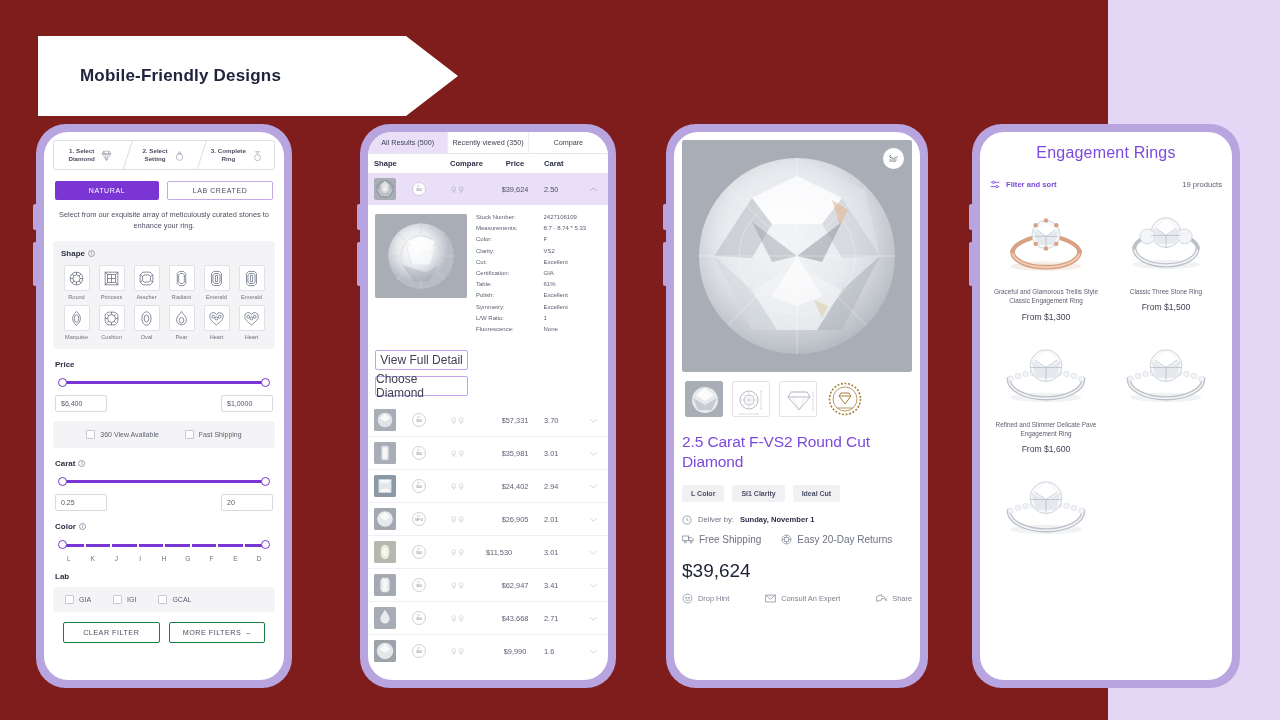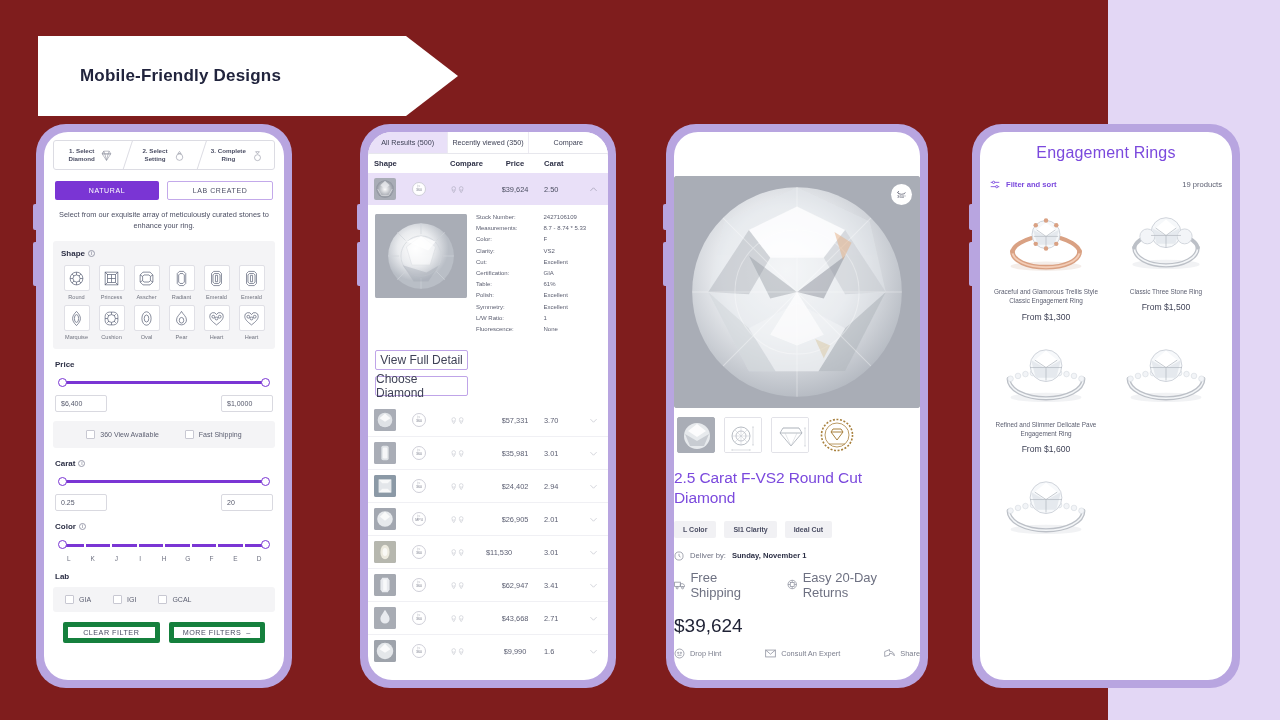--- a/index.html
+++ b/index.html
@@ -117,21 +117,21 @@
   .chk .box { width: 9px; height: 9px; border: 1px solid #c8c8d2; background: #fff; border-radius: 1px; }
 
   .color-scale { display: flex; justify-content: space-between; margin: 5px 2px 0; }
   .color-scale span { font-size: 6.5px; color: #6d7080; width: 11.1%; text-align: center; }
   .seg-track { position: relative; height: 10px; margin: 9px 4px 0; display: flex; align-items: center; gap: 2px; }
   .seg-track .sgm { flex: 1; height: 3px; background: #7a35d4; }
 
   .lab-row { display: flex; gap: 22px; padding-left: 4px; }
   .btnrow { display: flex; gap: 9px; margin: 10px 10px 0; }
   .obtn {
-    flex: 1; height: 21px; border: 5px solid #15803d; background: #fff;
+    flex: 1; height: 21px; border: 1px solid #15803d; background: #fff;
     display: flex; align-items: center; justify-content: center; gap: 5px;
     font-size: 7.2px; letter-spacing: .5px; color: #4a4d63; border-radius: 2px;
   }
 
   
   .p2 { font-size: 8px; color: #45485c; height: 100%; display: flex; flex-direction: column; }
   .tabs { display: flex; height: 22px; border-bottom: 1px solid #e7e7ed; }
   .tab {
     flex: 1; display: flex; align-items: center; justify-content: center;
     font-size: 7.2px; color: #3f4256; background: #fff;
@@ -164,38 +164,38 @@
   .spec .k { width: 54%; }
   .spec .v { flex: 1; }
   .det-btns { padding: 3px 7px 8px; width: 107px; }
   .det-btn {
     height: 20px; border: 1px solid #bfa4e8; background: #fff; border-radius: 2px;
     display: flex; align-items: center; justify-content: center;
     font-size: 12px; color: #3f4256; margin-top: 6px;
   }
 
   
-  .p3 { font-size: 8px; color: #3f4256; margin-top: 44px; }
+  .p3 { padding: 8px; font-size: 8px; color: #3f4256; }
   .hero { width: 100%; height: 232px; background: #a9adb6; border-radius: 3px; position: relative; overflow: hidden; }
   .hero .badge {
     position: absolute; right: 8px; top: 8px; width: 21px; height: 21px;
     border-radius: 50%; background: #fff; display: flex; flex-direction: column;
     align-items: center; justify-content: center; font-size: 4.4px; color: #5b5e70; line-height: 1;
   }
   .thumbs { display: flex; gap: 9px; margin-top: 9px; padding-left: 3px; }
   .tmb { width: 38px; height: 36px; border-radius: 2px; border: 1px solid #e2e2e8; background: #fff; overflow: hidden; position: relative; }
   .tmb.sel { background: #a9adb6; border-color: #a9adb6; }
   .tmb.seal { border: none; display: flex; align-items: center; justify-content: center; }
 
   .d-title { margin-top: 15px; font-size: 15.5px; line-height: 1.28; color: #7b49dd; font-weight: normal; letter-spacing: -.1px; }
   .chips { display: flex; gap: 8px; margin-top: 13px; }
   .chip { background: #f1f1f4; border-radius: 2px; padding: 5px 9px; font-size: 7px; font-weight: bold; color: #4a4d63; }
   .ship-line { display: flex; align-items: center; gap: 6px; margin-top: 13px; font-size: 7.6px; color: #6e7182; }
   .ship-line b { color: #2c2f45; }
-  .ship-row2 { display: flex; align-items: center; gap: 8px; margin-top: 9px; font-size: 13px; color: #6e7182; }
+  .ship-row2 { display: flex; align-items: center; gap: 8px; margin-top: 9px; font-size: 10px; color: #6e7182; }
   .ship-row2 .grp { display: flex; align-items: center; gap: 5px; }
   .price { margin-top: 15px; font-size: 19px; color: #1f2235; }
   .cta {
     margin-top: 13px; height: 27px; background: #7a35d4; border-radius: 2px;
     display: flex; align-items: center; justify-content: center;
     color: #fff; font-size: 8.2px; font-weight: bold; letter-spacing: 1px;
   }
   .acts { display: flex; justify-content: space-between; margin-top: 11px; font-size: 7.4px; color: #7b7e8d; }
   .acts .a { display: flex; align-items: center; gap: 5px; }
 

